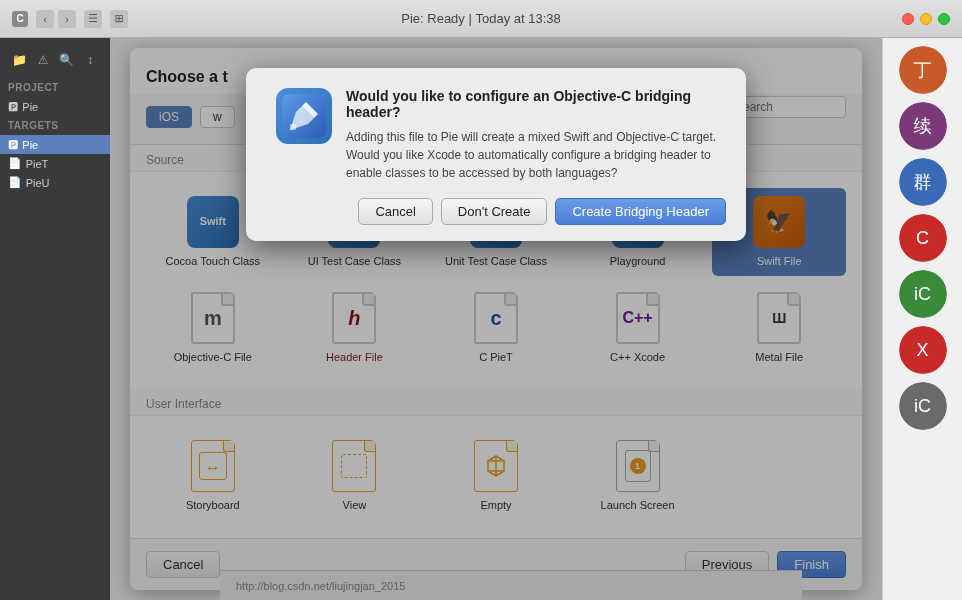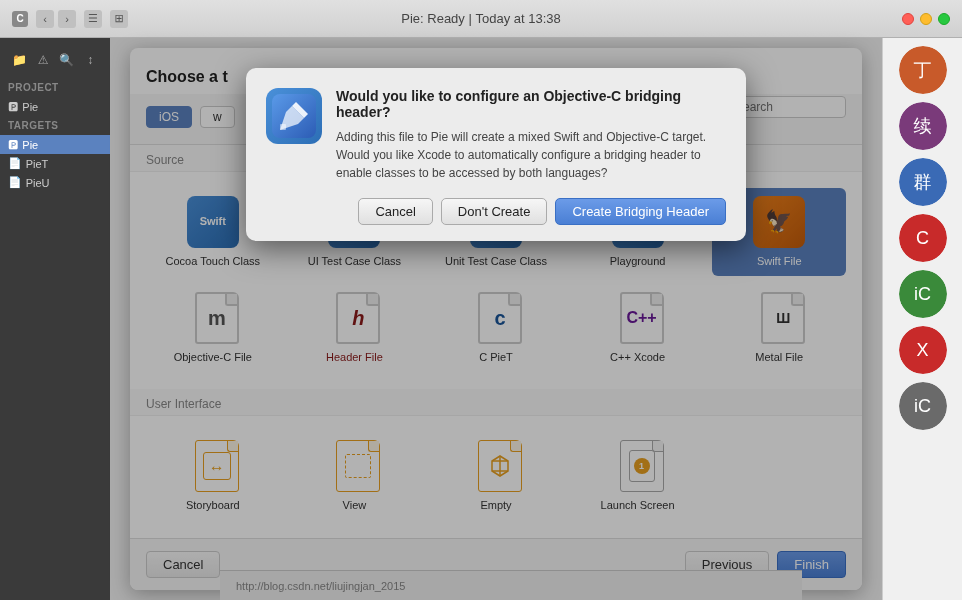--- a/index.html
+++ b/index.html
@@ -280,21 +280,21 @@
 
     .file-item.selected .file-label {
       color: white;
     }
 
     .file-icon {
       width: 52px;
       height: 52px;
       display: flex;
       align-items: center;
-      justify-content: flex-end;
+      justify-content: center;
       font-size: 28px;
       position: relative;
     }
 
     .file-icon-doc {
       width: 44px;
       height: 52px;
       background: white;
       border: 2px solid #ccc;
       border-radius: 3px 6px 3px 3px;
@@ -372,20 +372,21 @@
       padding-top: 30px;
       z-index: 100;
     }
 
     .alert-dialog {
       background: #ececec;
       border-radius: 10px;
       box-shadow: 0 8px 30px rgba(0,0,0,0.5);
       width: 500px;
       overflow: hidden;
+      padding-left: 10px;
     }
 
     .alert-content {
       padding: 20px 20px 16px;
       display: flex;
       gap: 14px;
     }
 
     .alert-icon {
       width: 56px;

